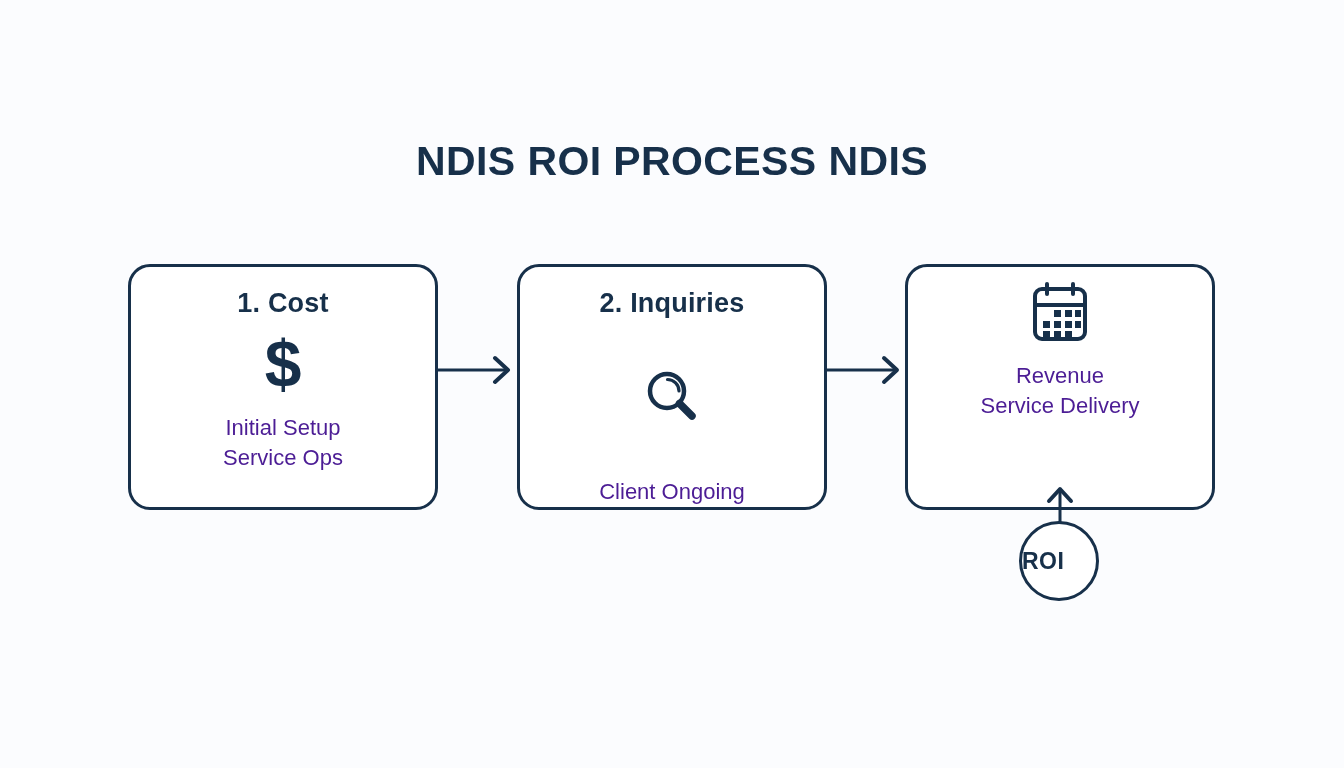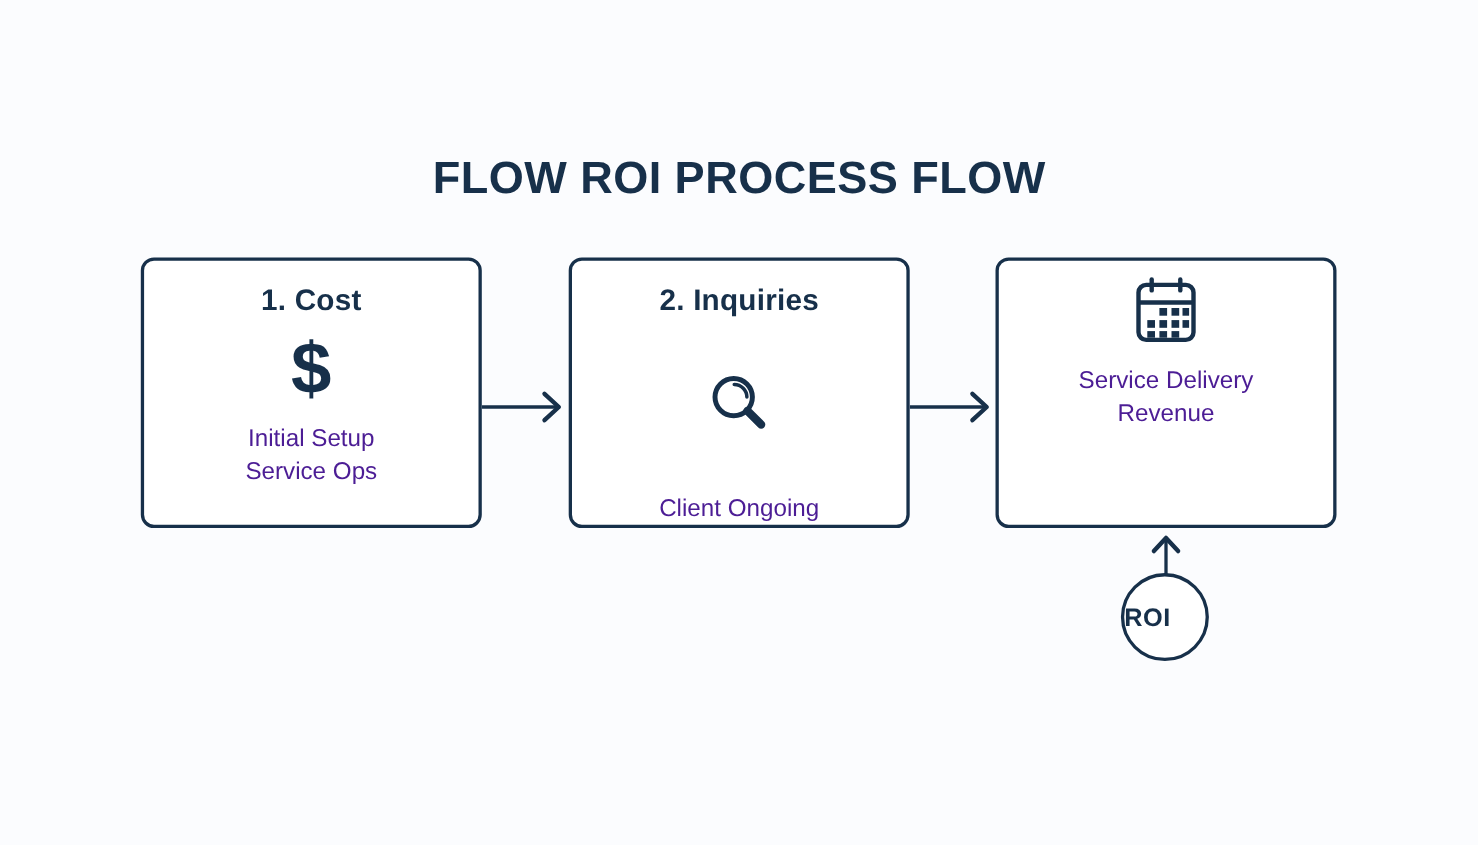--- a/index.html
+++ b/index.html
@@ -26,26 +26,26 @@
     width: 1344px;
     text-align: center;
     font-size: 41px;
     font-weight: bold;
     letter-spacing: 0.4px;
     color: #17304a;
     font-family: "Liberation Sans", sans-serif;
   }
   .step-box {
     position: absolute;
-    top: 234px;
+    top: 264px;
     width: 310px;
     height: 246px;
     box-sizing: border-box;
     border: 3px solid #17304a;
-    border-radius: 12px;
+    border-radius: 22px;
     background: #ffffff;
     display: flex;
     flex-direction: column;
     align-items: center;
   }
   #box-1 { left: 128px; }
   #box-2 { left: 517px; justify-content: space-between; }
   #box-3 { left: 905px; }
 
   .step-heading {
@@ -115,21 +115,21 @@
     top: 485px;
     width: 40px;
     height: 42px;
   }
 </style>
 </head>
 <body>
 
 <div id="canvas">
 
-  <div class="page-title">FLOW ROI PROCESS FLOW</div>
+  <div class="page-title">NDIS ROI PROCESS NDIS</div>
 
   <div class="step-box" id="box-1">
     <div class="step-heading">1. Cost</div>
     <div class="step-icon">
       <span class="dollar-glyph">$</span>
     </div>
     <div class="step-caption">
       <span class="cap-line">Initial Setup</span>
       <span class="cap-line">Service Ops</span>
     </div>
@@ -162,22 +162,22 @@
         <rect x="13" y="40" width="7" height="7" fill="#17304a"></rect>
         <rect x="24" y="40" width="7" height="7" fill="#17304a"></rect>
         <rect x="35" y="40" width="7" height="7" fill="#17304a"></rect>
         <rect x="45" y="40" width="6" height="7" fill="#17304a"></rect>
         <rect x="13" y="50" width="7" height="6" fill="#17304a"></rect>
         <rect x="24" y="50" width="7" height="6" fill="#17304a"></rect>
         <rect x="35" y="50" width="7" height="6" fill="#17304a"></rect>
       </svg>
     </div>
     <div class="step-caption">
+      <span class="cap-line">Revenue</span>
       <span class="cap-line">Service Delivery</span>
-      <span class="cap-line">Revenue</span>
     </div>
   </div>
 
   <div class="flow-arrow" id="arrow-1">
     <svg width="78" height="34" viewBox="0 0 78 34" aria-hidden="true">
       <line x1="0" y1="17" x2="68" y2="17" stroke="#17304a" stroke-width="3"></line>
       <polyline points="57,5 70,17 57,29" fill="none" stroke="#17304a" stroke-width="4" stroke-linecap="round" stroke-linejoin="round"></polyline>
     </svg>
   </div>
 

